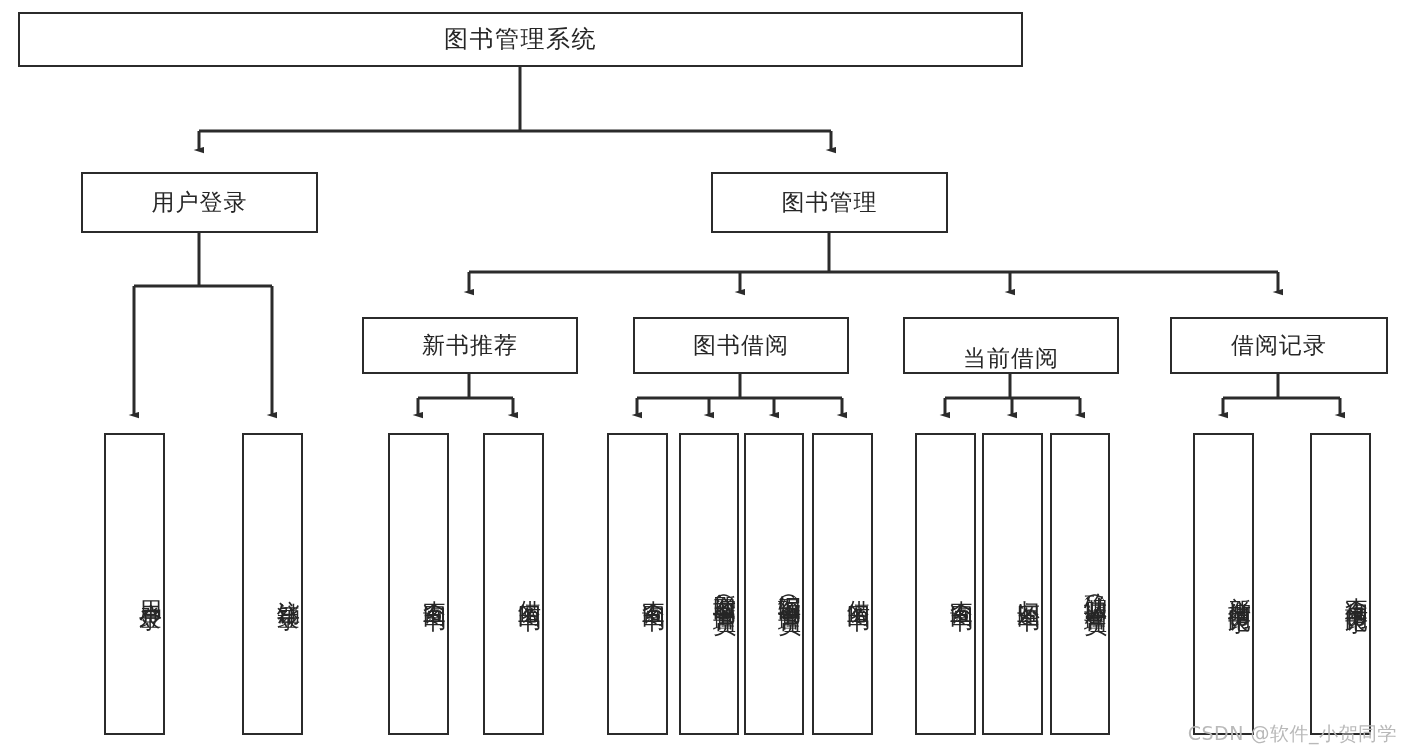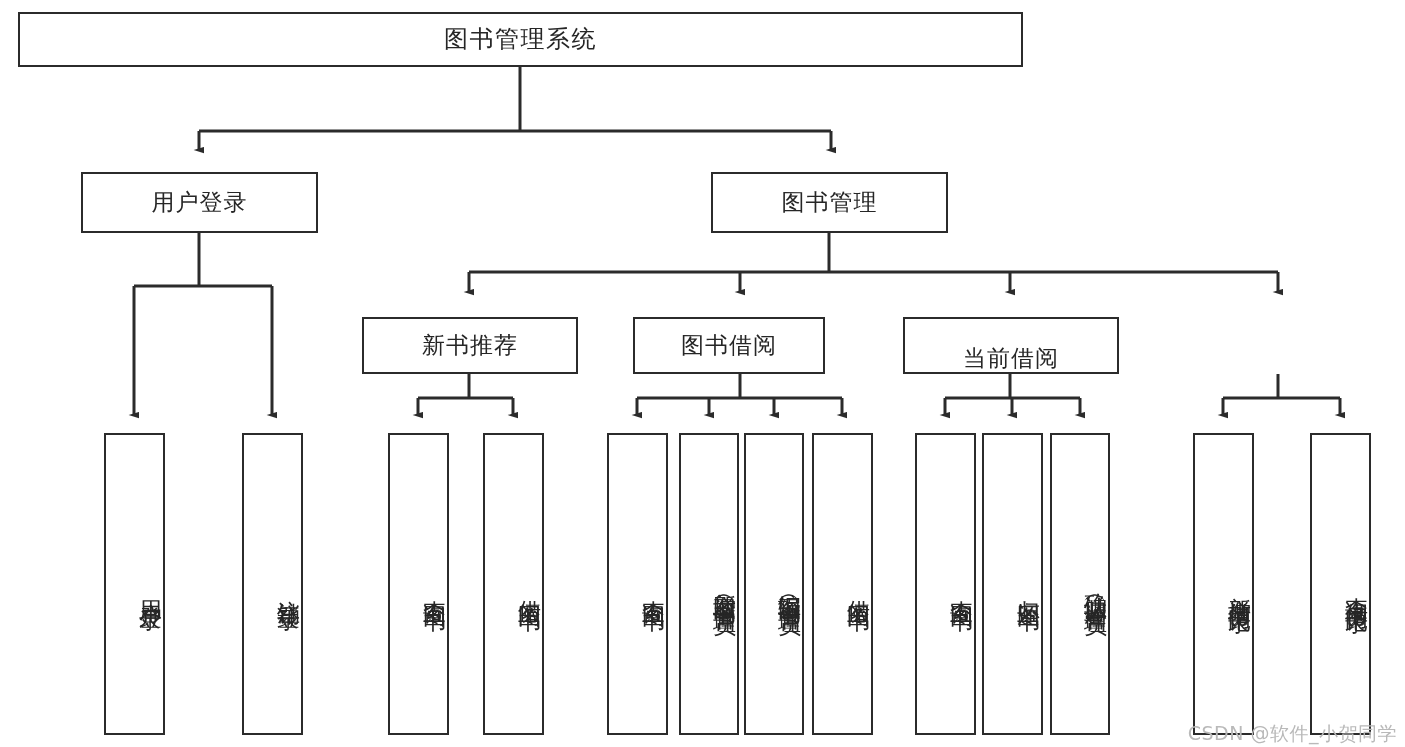--- a/index.html
+++ b/index.html
@@ -132,28 +132,31 @@
   </div>
 
   <div class="node h" style="left:711px; top:172px; width:237px; height:61px;">
     <span>图书管理</span>
   </div>
 
   <div class="node h" style="left:362px; top:317px; width:216px; height:57px;">
     <span>新书推荐</span>
   </div>
 
-  <div class="node h" style="left:633px; top:317px; width:192px; height:57px;text-align:right;">
+  <div class="node h" style="left:633px; top:317px; width:216px; height:57px;text-align:right;">
     <span>图书借阅</span>
   </div>
 
   <div class="node h" style="left:903px; top:317px; width:216px; height:57px;align-items:flex-end;">
     <span>当前借阅</span>
   </div>
 
+  <div class="node h" style="left:1170px; top:317px; width:218px; height:57px;">
+    <span>借阅记录</span>
+  </div>
 
   <div class="node v" style="left:104px; top:433px; width:61px; height:302px;">
     <span class="vlabel">用户登录</span>
   </div>
 
   <div class="node v" style="left:242px; top:433px; width:61px; height:302px;">
     <span class="vlabel">注销登录</span>
   </div>
 
   <div class="node v" style="left:388px; top:433px; width:61px; height:302px;">

